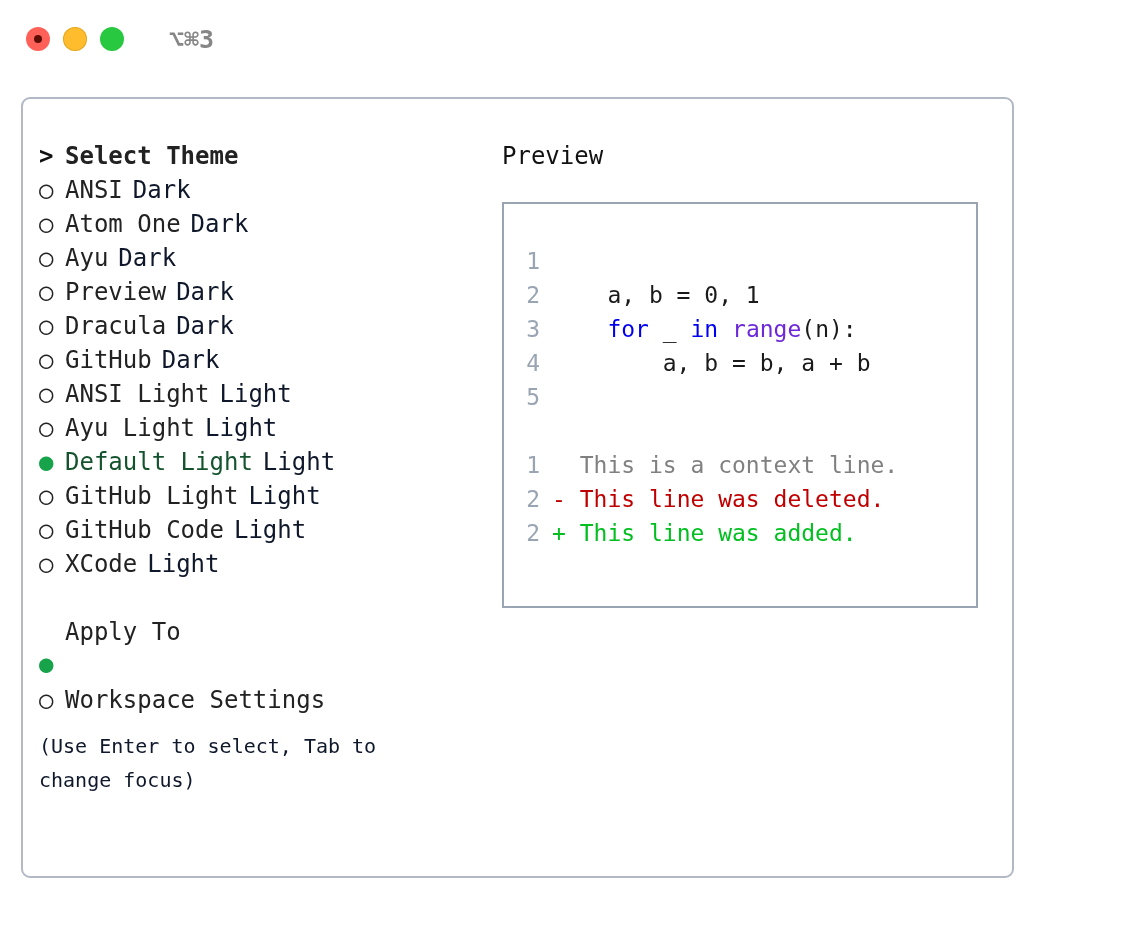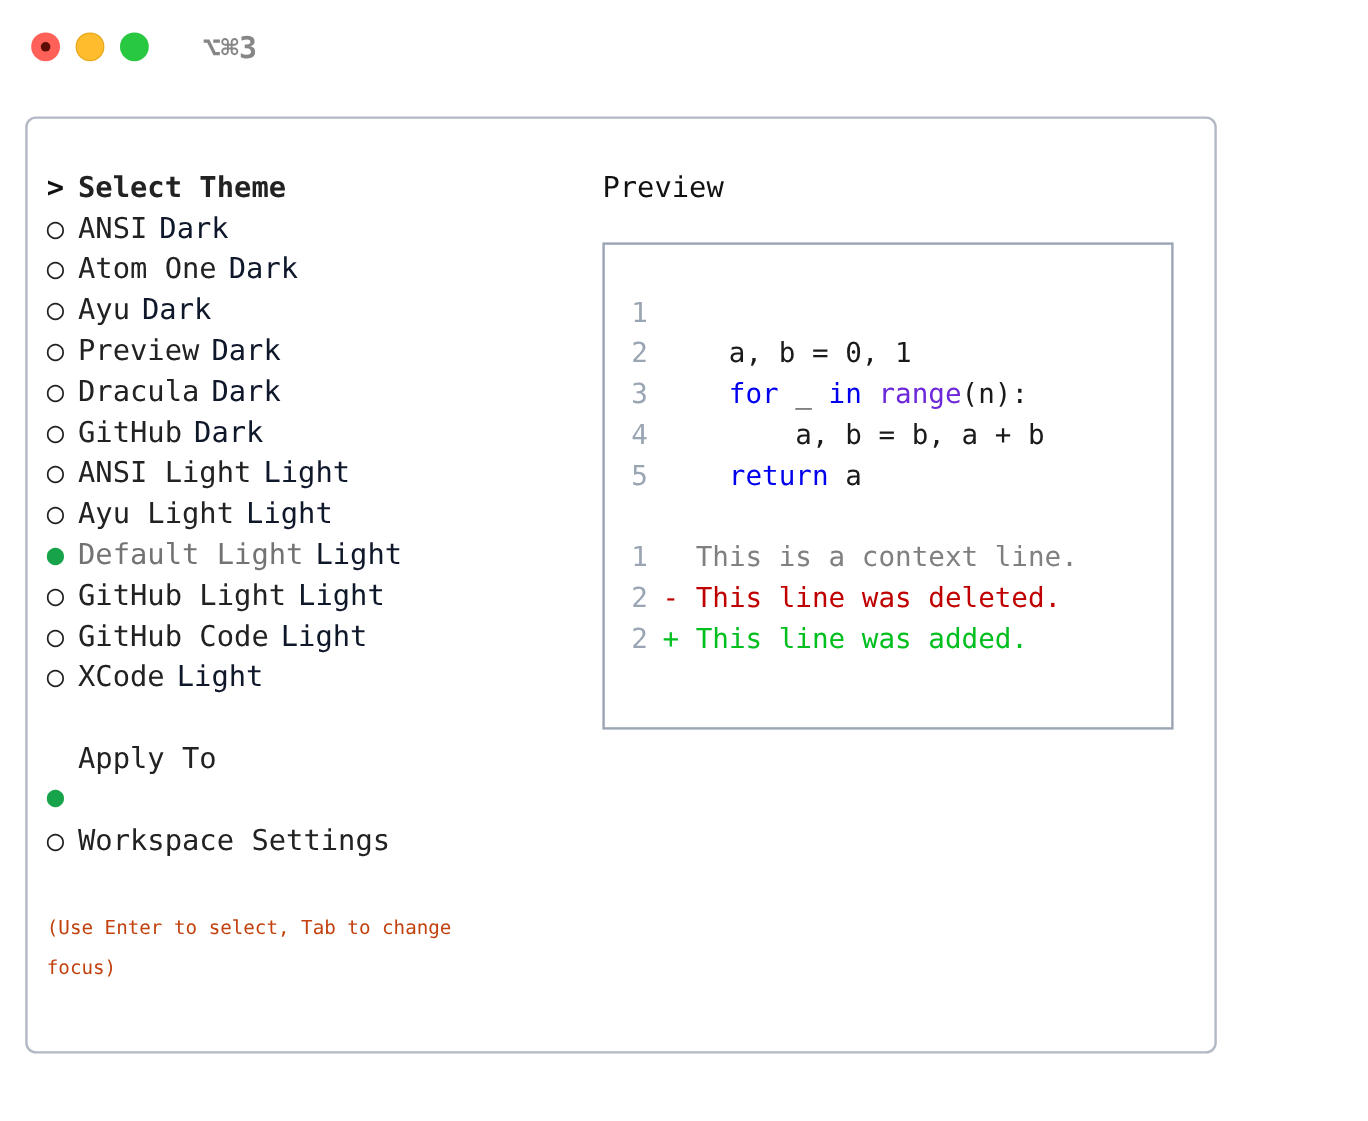--- a/index.html
+++ b/index.html
@@ -94,28 +94,28 @@
     flex: 0 0 26px;
     text-align: left;
     font-size: 24px;
     line-height: 1;
   }
   .header-row .marker { font-weight: bold; color: #111111; }
   .header-row .label { font-weight: bold; color: #111111; }
   .row .label { color: #222222; }
   .row .suffix { color: #0f172a; margin-left: 10px; }
   .row.selected .marker { color: #16a34a; }
-  .row.selected .label { color: #737373; text-align: center; }
+  .row.selected .label { color: #14532d; text-align: center; }
   .row .marker.bullet-filled { color: #16a34a; }
   .spacer-row { height: 34px; }
   .hint {
-    margin-top: 36px;
-    font-size: 16px;
+    margin-top: 9px;
+    font-size: 20px;
     line-height: 34px;
-    color: #c2410c;
+    color: #0f172a;
     max-width: 400px;
   }
 
   
   .right-col {
     position: absolute;
     left: 479px;
     top: 43px;
     width: 500px;
   }
@@ -266,21 +266,21 @@
       </div>
 
       <div class="right-col">
         <div class="preview-title">Preview</div>
         <div class="preview-box">
           <div id="code-block">
               <div class="code-line"><span class="lineno">1</span></div>
               <div class="code-line"><span class="lineno">2</span><span class="code-text"><span class="pn">    a, b = 0, 1</span></span></div>
               <div class="code-line"><span class="lineno">3</span><span class="code-text"><span class="pn">    </span><span class="kw">for</span><span class="pn"> _ </span><span class="kw">in</span><span class="pn"> </span><span class="bi">range</span><span class="pn">(n):</span></span></div>
               <div class="code-line"><span class="lineno">4</span><span class="code-text"><span class="pn">        a, b = b, a + b</span></span></div>
-              <div class="code-line"><span class="lineno">5</span><span class="code-text"><span class="pn">    </span><span class="kw">return</span><span class="pn"> a</span></span></div>
+              <div class="code-line"><span class="lineno">5</span></div>
             </div>
           <div class="blank-line"></div>
           <div id="diff-block">
               <div class="code-line"><span class="lineno">1</span><span class="diff-ctx"> </span><span class="diff-ctx"> This is a context line.</span></div>
               <div class="code-line"><span class="lineno">2</span><span class="diff-del">-</span><span class="diff-del"> This line was deleted.</span></div>
               <div class="code-line"><span class="lineno">2</span><span class="diff-add">+</span><span class="diff-add"> This line was added.</span></div>
             </div>
         </div>
       </div>
 

